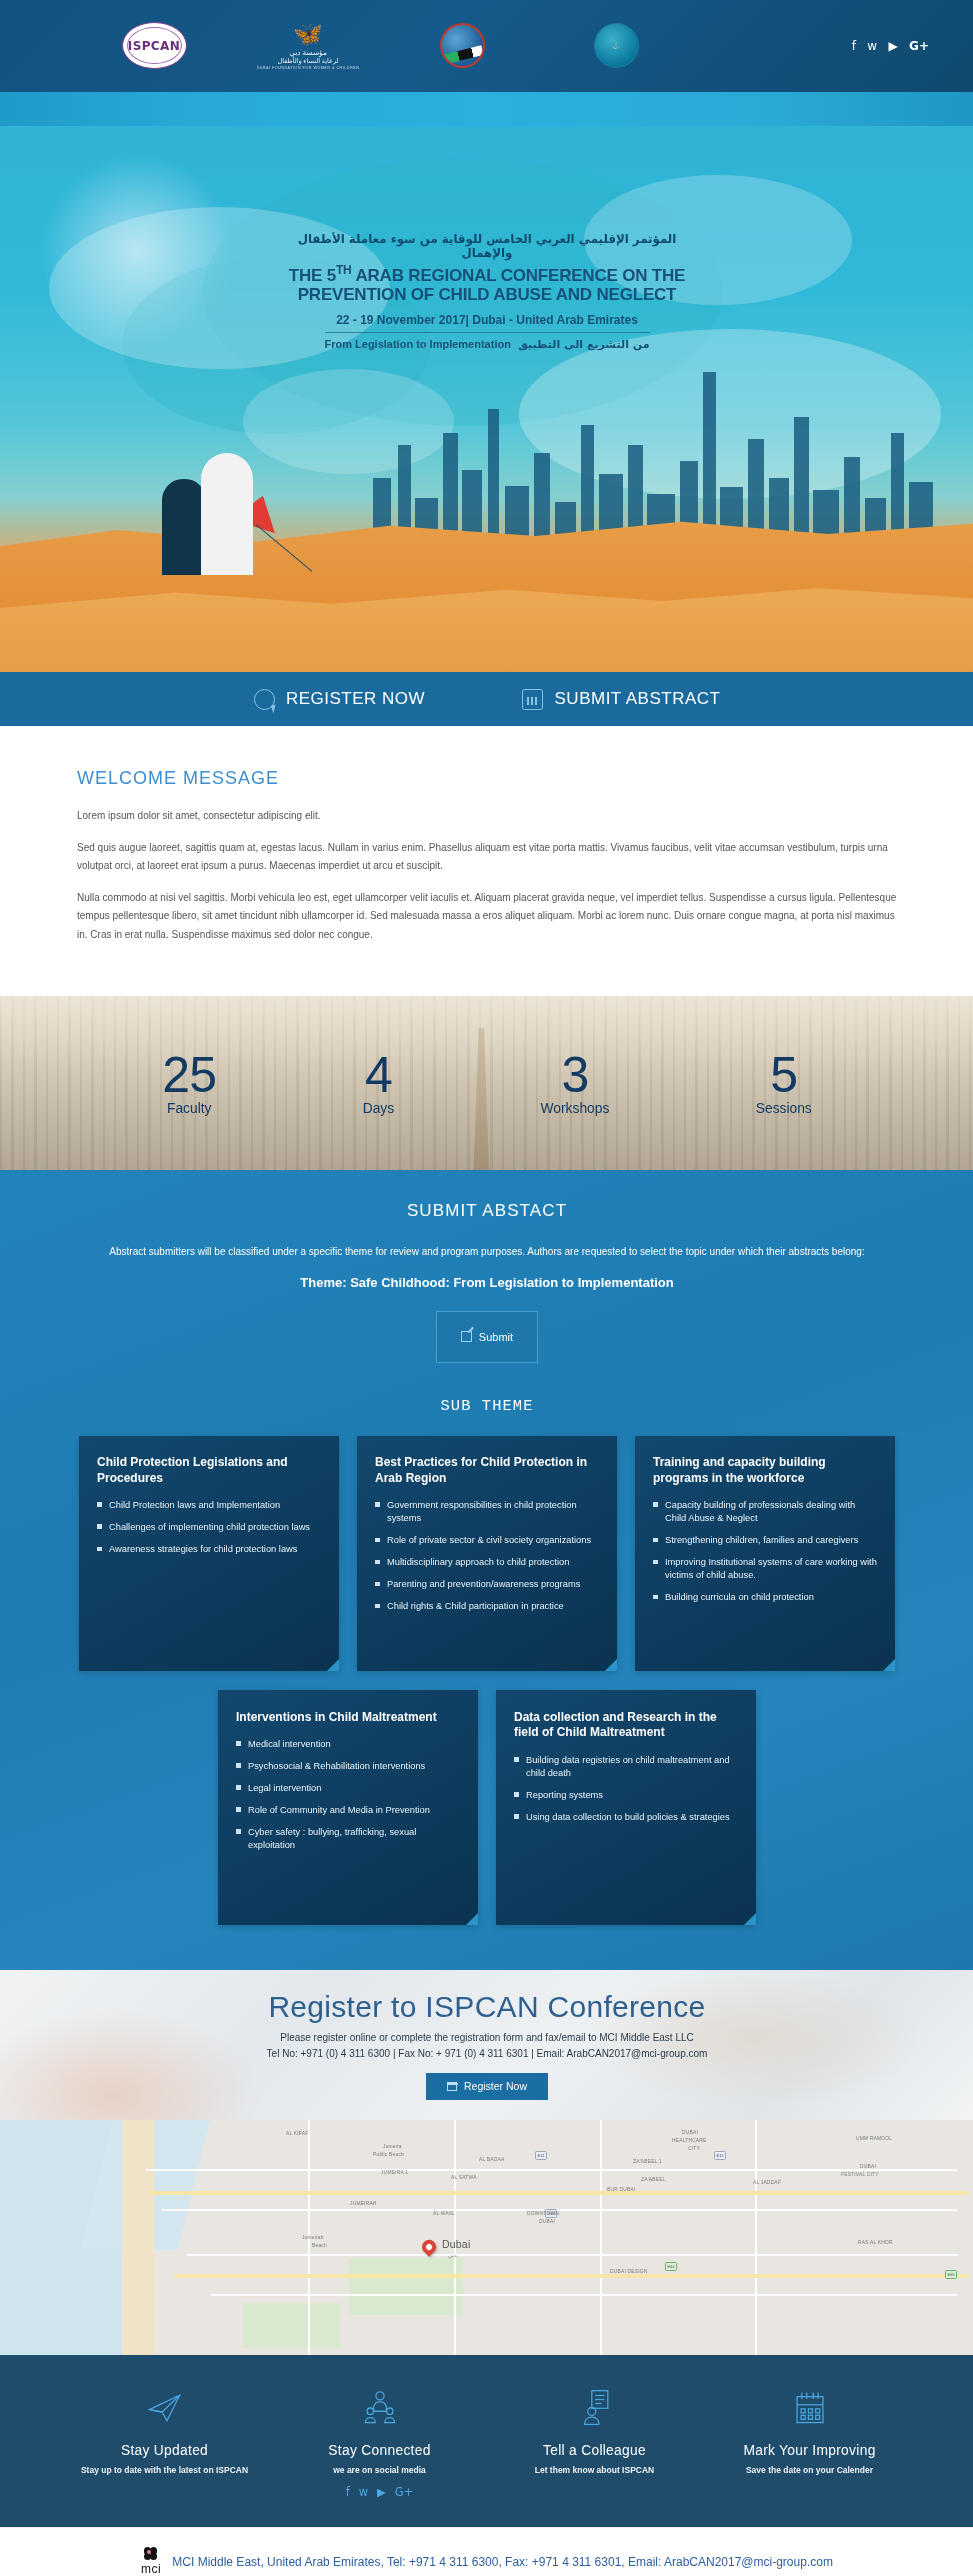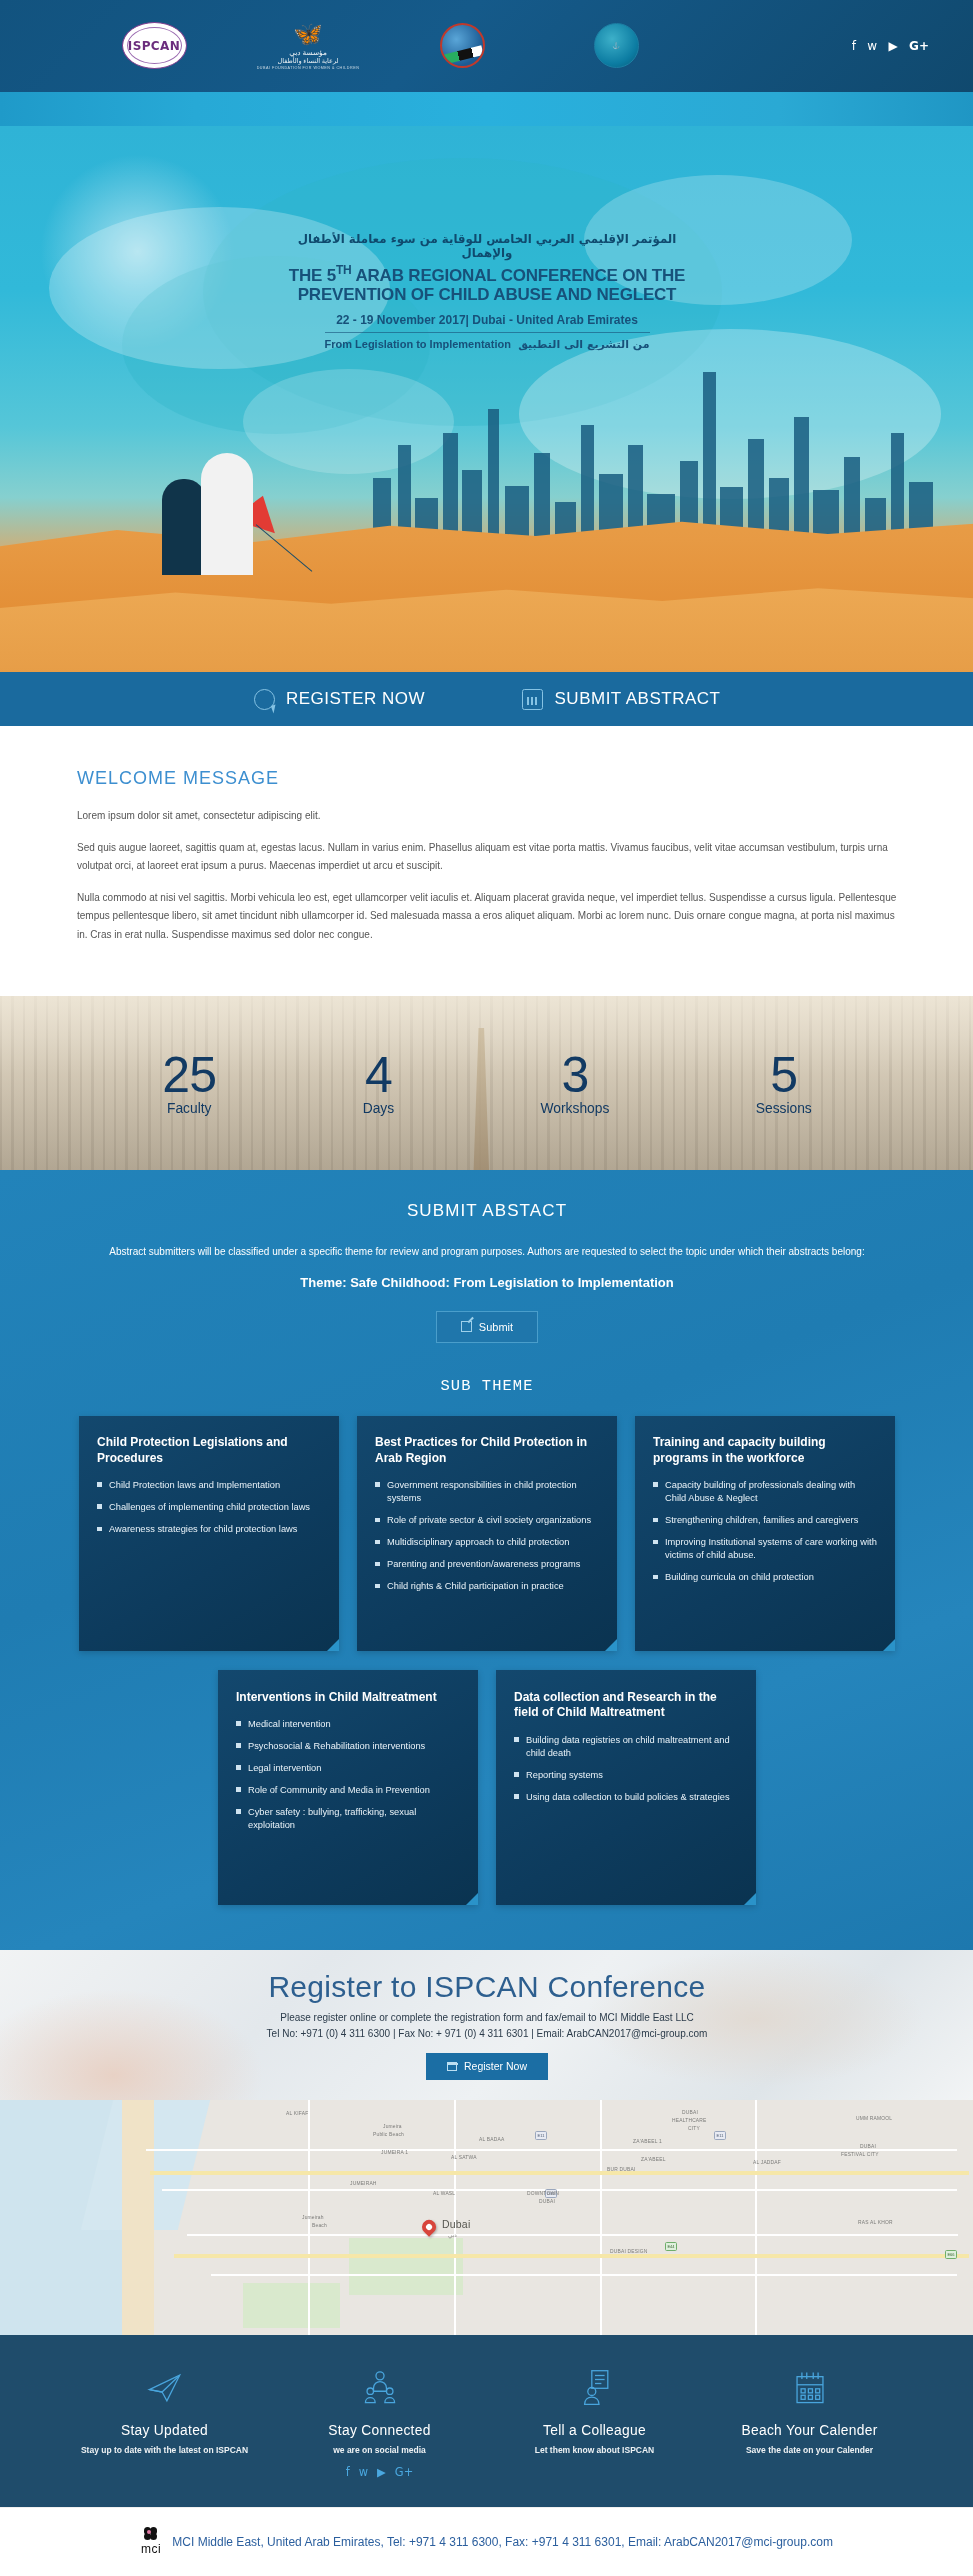--- a/index.html
+++ b/index.html
@@ -241,21 +241,21 @@
     padding:31px 0 45px; text-align:center; color:#fff; position:relative;
   }
   .abstract h2{
     font-size:17px; font-weight:normal; letter-spacing:1.1px; margin-bottom:23px;
   }
   .abstract .intro{ font-size:10px; line-height:1.6; max-width:819px; margin:0 auto 14.6px;}
   .abstract .theme{ font-size:13px; font-weight:bold; margin-bottom:21px;}
   .btn-submit{
     display:inline-flex; align-items:center; gap:6.5px; justify-content:center;
     background:#1f76ab; border:0.8px solid #4a9ecb; color:#fff;
-    padding:9px 24px; font-size:11px; cursor:pointer;
+    padding:19px 24px; font-size:11px; cursor:pointer;
   }
   .ic-pencil{
     width:11.4px;height:10.5px;border:1.2px solid #9ed0ea;position:relative;flex:none;
   }
   .ic-pencil:after{
     content:"";position:absolute;right:-3.2px;top:-3.2px;width:7.3px;height:1.6px;
     background:#9ed0ea;transform:rotate(-45deg);
   }
   .subtheme-title{
     font-size:15.4px; letter-spacing:1.1px; margin:34px 0 21px; font-weight:normal;font-family:Liberation Mono, monospace;
@@ -733,21 +733,21 @@
             <line class="sv" x1="25" y1="3" x2="25" y2="11"></line>
               <line class="sv" x1="31" y1="3" x2="31" y2="11"></line>
             <rect class="sv" x="10" y="23" width="5" height="5"></rect>
               <rect class="sv" x="19" y="23" width="5" height="5"></rect>
               <rect class="sv" x="28" y="23" width="5" height="5"></rect>
             <rect class="sv" x="10" y="31" width="5" height="5"></rect>
               <rect class="sv" x="19" y="31" width="5" height="5"></rect>
               <rect class="sv" x="28" y="31" width="5" height="5"></rect>
           </svg>
         </div>
-        <div class="ttl">Beach Your Calender</div>
+        <div class="ttl">Mark Your Improving</div>
         <div class="sub">Save the date on your Calender</div>
       </div>
 
     </div>
   </div>
 
   <div class="bottombar">
     <div class="mci-mark">
       <div class="mci-flower">
           <i></i>

